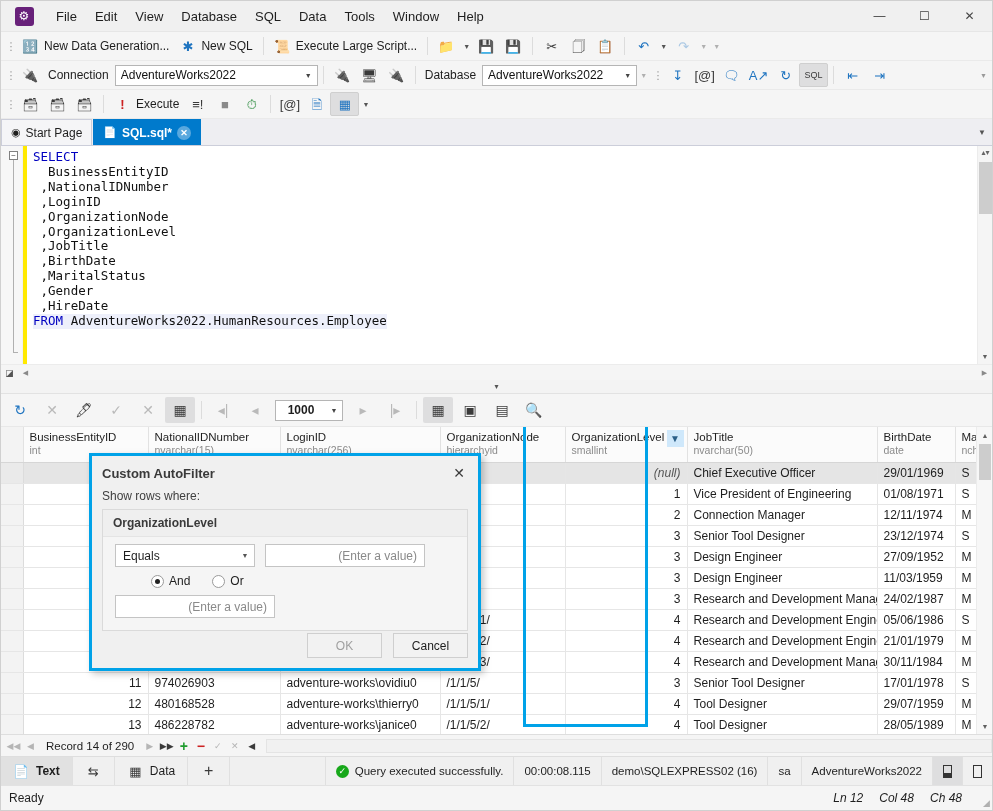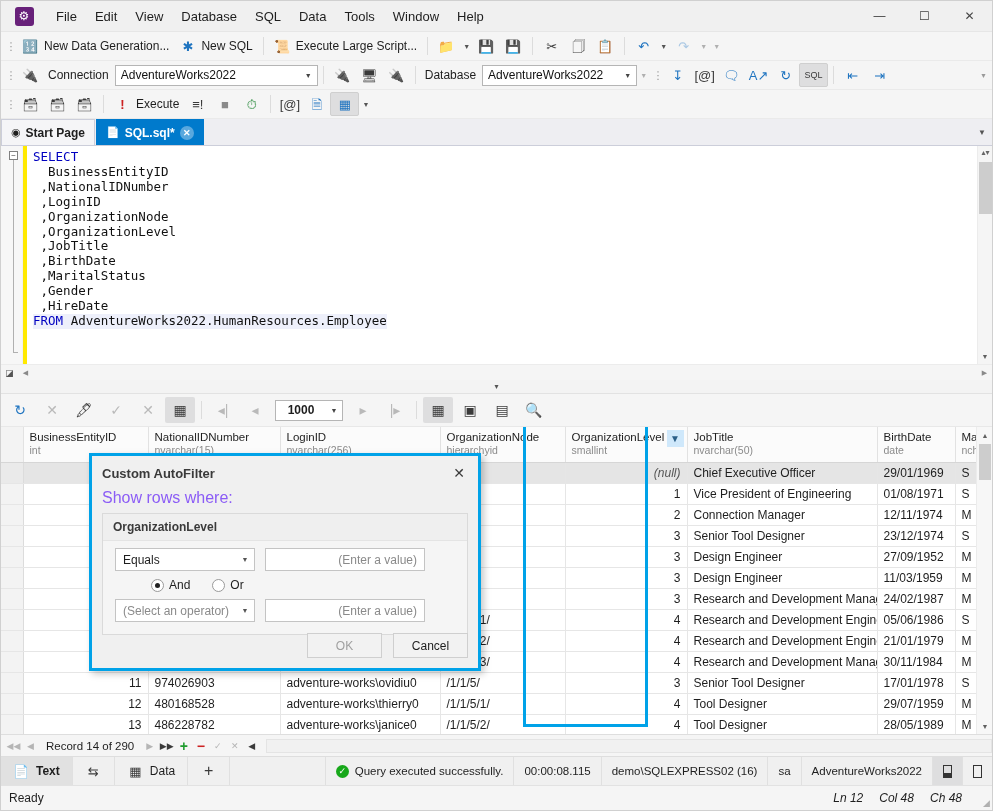--- a/index.html
+++ b/index.html
@@ -309,21 +309,21 @@
     background: #f0f0f0; border: 3px solid #00a2e8;
     box-shadow: 3px 3px 7px rgba(0,0,0,.22);
     pointer-events: auto;
   }
   .dlg-title {
     display: flex; align-items: center;
     padding: 9px 10px 4px 10px;
   }
   .dlg-title .t { font-size: 13px; font-weight: bold; color: #3a3a3a; }
   .dlg-title .x { margin-left: auto; font-size: 14px; color: #3a3a3a; width: 18px; text-align: center;}
-  .dlg-sub { padding: 4px 10px 6px 10px; font-size: 16px; color: #8b5cf6; }
+  .dlg-sub { padding: 4px 10px 6px 10px; font-size: 12px; color: #404040; }
   .dlg-group {
     margin: 0 10px; border: 1px solid #dadada; background: #f5f5f5;
   }
   .dlg-group-title {
     font-size: 12px; font-weight: bold; color: #3a3a3a;
     padding: 6px 10px 6px 10px; background: #efefef;
     border-bottom: 1px solid #e4e4e4;
   }
   .dlg-row { display: flex; align-items: center; padding: 7px 12px 0 12px; gap: 10px; }
   .dlg-sel {
@@ -523,21 +523,21 @@
     </div>
     <div class="tbtn active">
       <span class="ico">▦</span>
     </div>
     <div class="caret">▼</div>
   </div>
 
   <div class="tabstrip">
     <div class="dtab">
       <span class="tab-ico">◉</span>
-      <span style="font-weight:bold">Start Page</span>
+      <span style="font-weight:normal">Start Page</span>
     </div>
     <div class="dtab active">
       <span class="tab-ico">📄</span>
       <span>SQL.sql*</span>
       <span class="tclose">✕</span>
     </div>
     <div class="tabs-overflow">▼</div>
   </div>
 
   <div class="editor-wrap">
@@ -912,24 +912,20 @@
           <div class="radio sel">
             <span class="rc"></span>
             <span>And</span>
           </div>
           <div class="radio">
             <span class="rc"></span>
             <span>Or</span>
           </div>
         </div>
         <div class="dlg-row">
-          <div class="dlg-sel placeholder">
-            <span>(Select an operator)</span>
-            <span class="arw">▼</span>
-          </div>
           <div class="dlg-input">
             <span>(Enter a value)</span>
           </div>
         </div>
         <div class="dlg-group-pad"></div>
       </div>
       <div class="dlg-buttons">
         <div class="dlg-btn dis">OK</div>
         <div class="dlg-btn">Cancel</div>
       </div>

